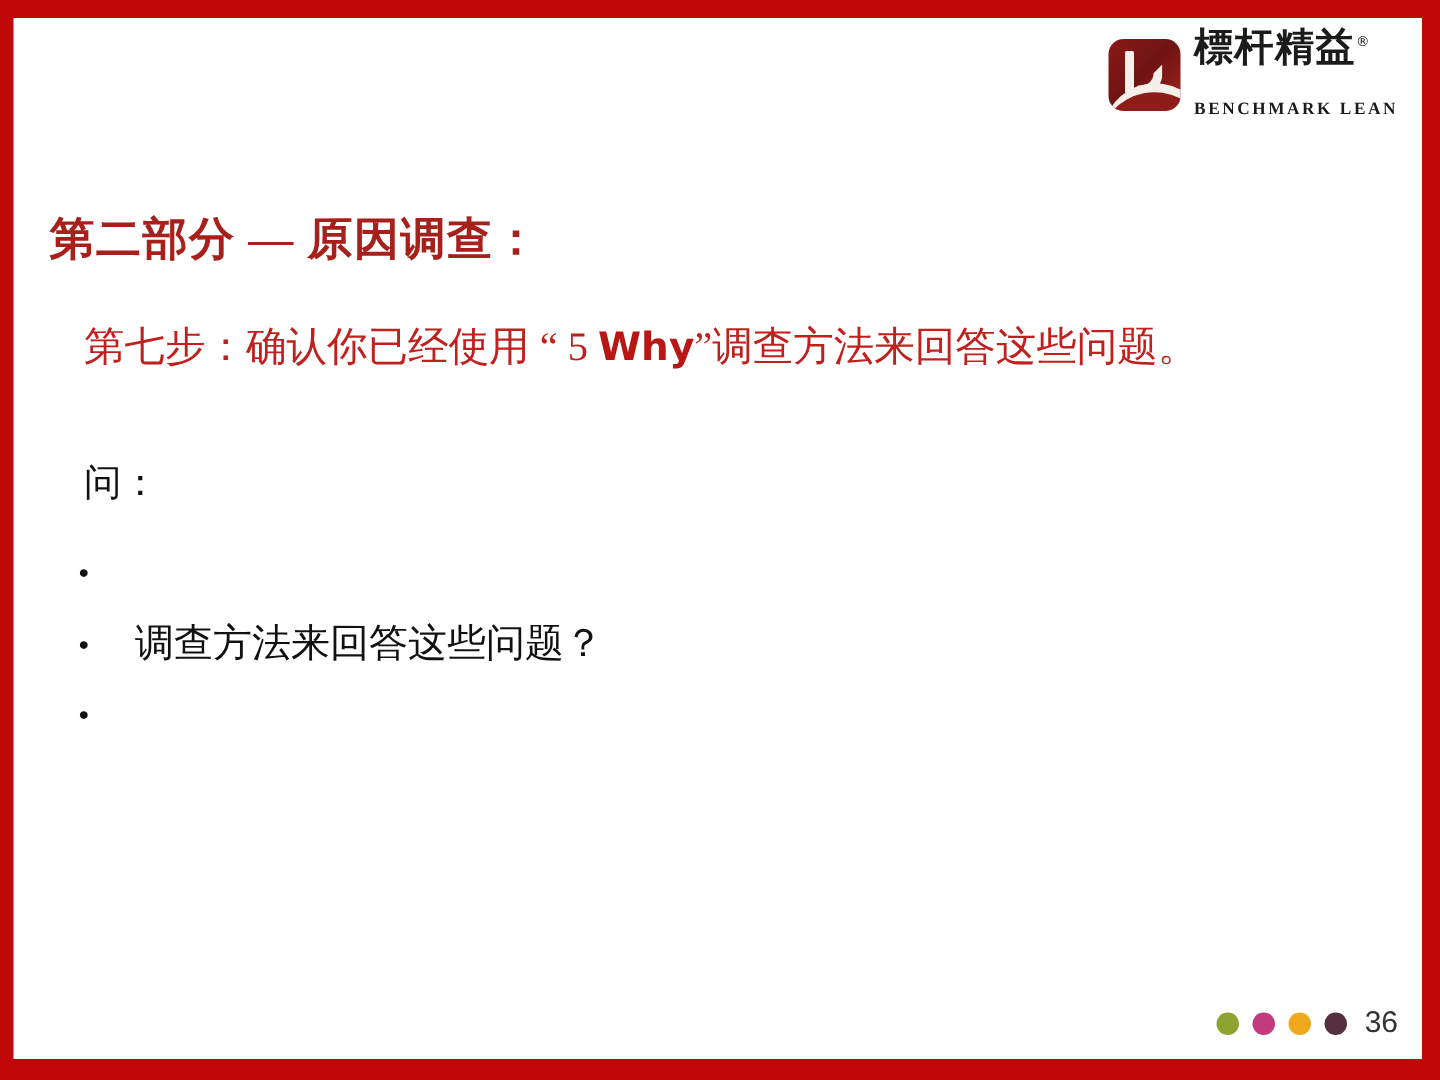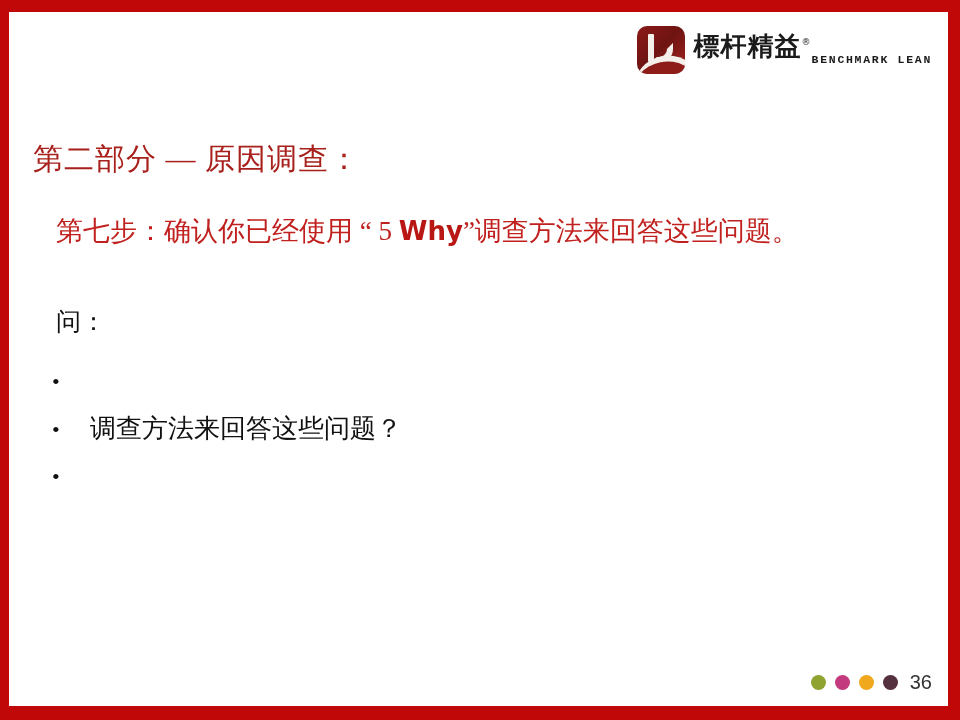--- a/index.html
+++ b/index.html
@@ -95,40 +95,41 @@
   .logo-mark .swoosh2 {
     position: absolute;
     left: -6px; top: 36px;
     width: 64px; height: 26px;
     background: #8E1C19;
     border-radius: 50% 50% 0 0 / 100% 100% 0 0;
     transform: rotate(-11deg);
   }
   .logo-text {
     display: flex;
+    flex-direction: column;
     justify-content: center;
   }
   .logo-cn {
     font-family: "DejaVu Sans", "Liberation Sans", sans-serif;
     font-weight: bold;
     font-size: 26px;
     letter-spacing: 1px;
     color: #1b1b1b;
     line-height: 1.06;
     position: relative;
     white-space: nowrap;
   }
   .logo-reg {
     font-size: 9px;
     vertical-align: super;
     font-weight: normal;
     color: #1b1b1b;
   }
   .logo-en {
-    font-family: Liberation Mono, monospace;
+    font-family: Liberation Serif, serif;
     font-weight: bold;
     font-size: 11.5px;
     letter-spacing: 1.7px;
     color: #1b1b1b;
     line-height: 1.2;
     margin-top: 20px;
     white-space: nowrap;
     text-align: center;
   }
 
@@ -141,20 +142,21 @@
 
   .section-title {
     position: absolute;
     left: 33px;
     top: 139px;
     font-size: 30px;
     color: #A8201C;
     font-family: "Liberation Serif", "DejaVu Serif", serif;
     white-space: nowrap;
     letter-spacing: 1px;
+    font-weight: bold;
   }
 
   .step-line {
     position: absolute;
     left: 56px;
     top: 208px;
     width: 880px;
     font-size: 27px;
     line-height: 46px;
     color: #C0211E;

